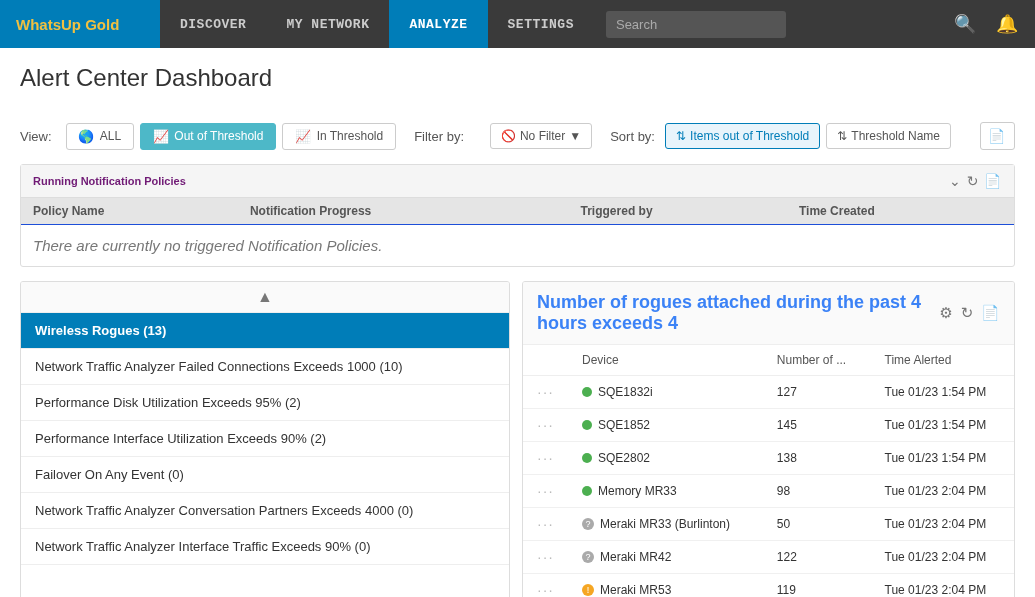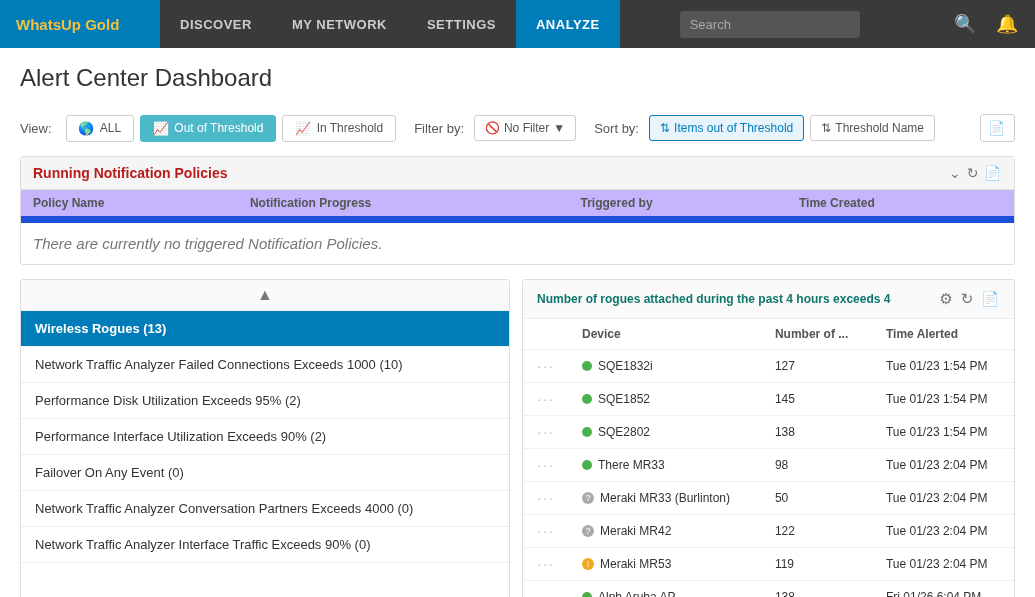--- a/index.html
+++ b/index.html
@@ -21,20 +21,21 @@
       padding: 0 16px;
       font-weight: bold;
       font-size: 15px;
       color: white;
       min-width: 160px;
     }
     .logo span { color: #f0c040; }
     .nav-items {
       display: flex;
       height: 100%;
+      font-family: Liberation Mono, monospace;
     }
     .nav-item {
       display: flex;
       align-items: center;
       padding: 0 20px;
       color: #ccc;
       font-size: 13px;
       font-weight: bold;
       letter-spacing: 0.5px;
       cursor: pointer;
@@ -49,21 +50,20 @@
       padding: 0 12px;
     }
     .nav-search input {
       background: #555;
       border: none;
       color: #ccc;
       padding: 6px 10px;
       width: 180px;
       border-radius: 3px;
       font-size: 13px;
-      margin-left: 48px;
     }
     .nav-search input::placeholder { color: #aaa; }
     .nav-icons {
       display: flex;
       align-items: center;
       padding: 0 16px;
       gap: 20px;
       color: #ccc;
       font-size: 18px;
     }
@@ -73,21 +73,21 @@
     .page-content {
       padding: 16px 20px;
       background: white;
       min-height: calc(597px - 48px);
     }
 
     .page-title {
       font-size: 24px;
       font-weight: 300;
       color: #333;
-      margin-bottom: 22px;
+      margin-bottom: 30px;
     }
 
     
     .view-bar {
       display: flex;
       align-items: center;
       gap: 6px;
       margin-bottom: 14px;
       flex-wrap: wrap;
     }
@@ -103,21 +103,21 @@
       cursor: pointer;
       font-size: 12px;
       color: #555;
     }
     .view-btn.active {
       background: #4db8c8;
       border-color: #4db8c8;
       color: white;
     }
     .view-btn .btn-icon { font-size: 13px; }
-    .filter-label { color: #555; margin-left: 12px; margin-right: 4px; }
+    .filter-label { color: #555; margin-left: 12px; margin-right: 20px; }
     .sort-label { color: #555; margin-left: 12px; margin-right: 4px; }
     .filter-btn {
       display: flex;
       align-items: center;
       gap: 4px;
       padding: 5px 10px;
       border: 1px solid #ccc;
       background: white;
       border-radius: 3px;
       cursor: pointer;
@@ -159,32 +159,32 @@
       margin-bottom: 14px;
     }
     .notification-panel-header {
       display: flex;
       align-items: center;
       justify-content: space-between;
       background: #f5f5f5;
       padding: 8px 12px;
       border-bottom: 1px solid #ddd;
     }
-    .notification-panel-title { font-size: 14px; color: #b91c1c; font-weight: bold; }
+    .notification-panel-title { font-size: 11px; color: #701a75; font-weight: bold; }
     .panel-controls { display: flex; gap: 6px; color: #777; font-size: 14px; cursor: pointer; }
 
     .notif-table { width: 100%; border-collapse: collapse; }
     .notif-table th {
       text-align: left;
       padding: 6px 12px;
       font-size: 12px;
       color: #555;
       font-weight: bold;
-      background: #c4b5fd;
-      border-bottom: 7px solid #1d4ed8;
+      background: #e5e5e5;
+      border-bottom: 1px solid #1d4ed8;
     }
     .notif-empty { padding: 12px; color: #777; font-style: italic; font-size: 15px; }
 
     
     .main-content {
       display: flex;
       gap: 0;
     }
 
     
@@ -232,31 +232,31 @@
       overflow: hidden;
     }
     .right-panel-header {
       display: flex;
       align-items: center;
       justify-content: space-between;
       padding: 10px 14px;
       background: #fafafa;
       border-bottom: 1px solid #eee;
     }
-    .right-panel-title { font-size: 12px; color: #0f766e; font-weight: bold; flex: 1; }
+    .right-panel-title { font-size: 18px; color: #3b82f6; font-weight: bold; flex: 1; }
     .right-panel-controls { display: flex; gap: 8px; color: #777; font-size: 15px; }
     .right-panel-controls span { cursor: pointer; }
 
     .data-table { width: 100%; border-collapse: collapse; }
     .data-table th {
       text-align: left;
       padding: 8px 14px;
       font-size: 12px;
       color: #555;
-      font-weight: bold;
+      font-weight: normal;
       border-bottom: 1px solid #eee;
       background: white;
     }
     .data-table td {
       padding: 8px 14px;
       border-bottom: 1px solid #f0f0f0;
       font-size: 12px;
       color: #333;
     }
 
@@ -302,22 +302,22 @@
 </head>
 <body>
 
 <nav class="top-nav">
   <div class="logo">
     <span>WhatsUp Gold</span>
   </div>
   <div class="nav-items">
     <div class="nav-item">DISCOVER</div>
     <div class="nav-item">MY NETWORK</div>
+    <div class="nav-item active">ANALYZE</div>
     <div class="nav-item">SETTINGS</div>
-    <div class="nav-item active">ANALYZE</div>
   </div>
   <div class="nav-search">
     <input type="text" placeholder="Search" style="">
   </div>
   <div class="nav-icons">
     <span>🔍</span>
     <span>🔔</span>
   </div>
 </nav>
 
@@ -458,21 +458,21 @@
                 </div>
               </td>
     <td>138</td>
     <td>Tue 01/23 1:54 PM</td>
   </tr>
             <tr>
     <td><span class="menu-dots">···</span></td>
     <td>
                 <div class="device-cell">
                   <span class="status-dot status-green"></span>
-                  <span>There MR33</span>
+                  <span>Memory MR33</span>
                 </div>
               </td>
     <td>98</td>
     <td>Tue 01/23 2:04 PM</td>
   </tr>
             <tr>
     <td><span class="menu-dots">···</span></td>
     <td>
                 <div class="device-cell">
                   <span class="question-icon">?</span>

